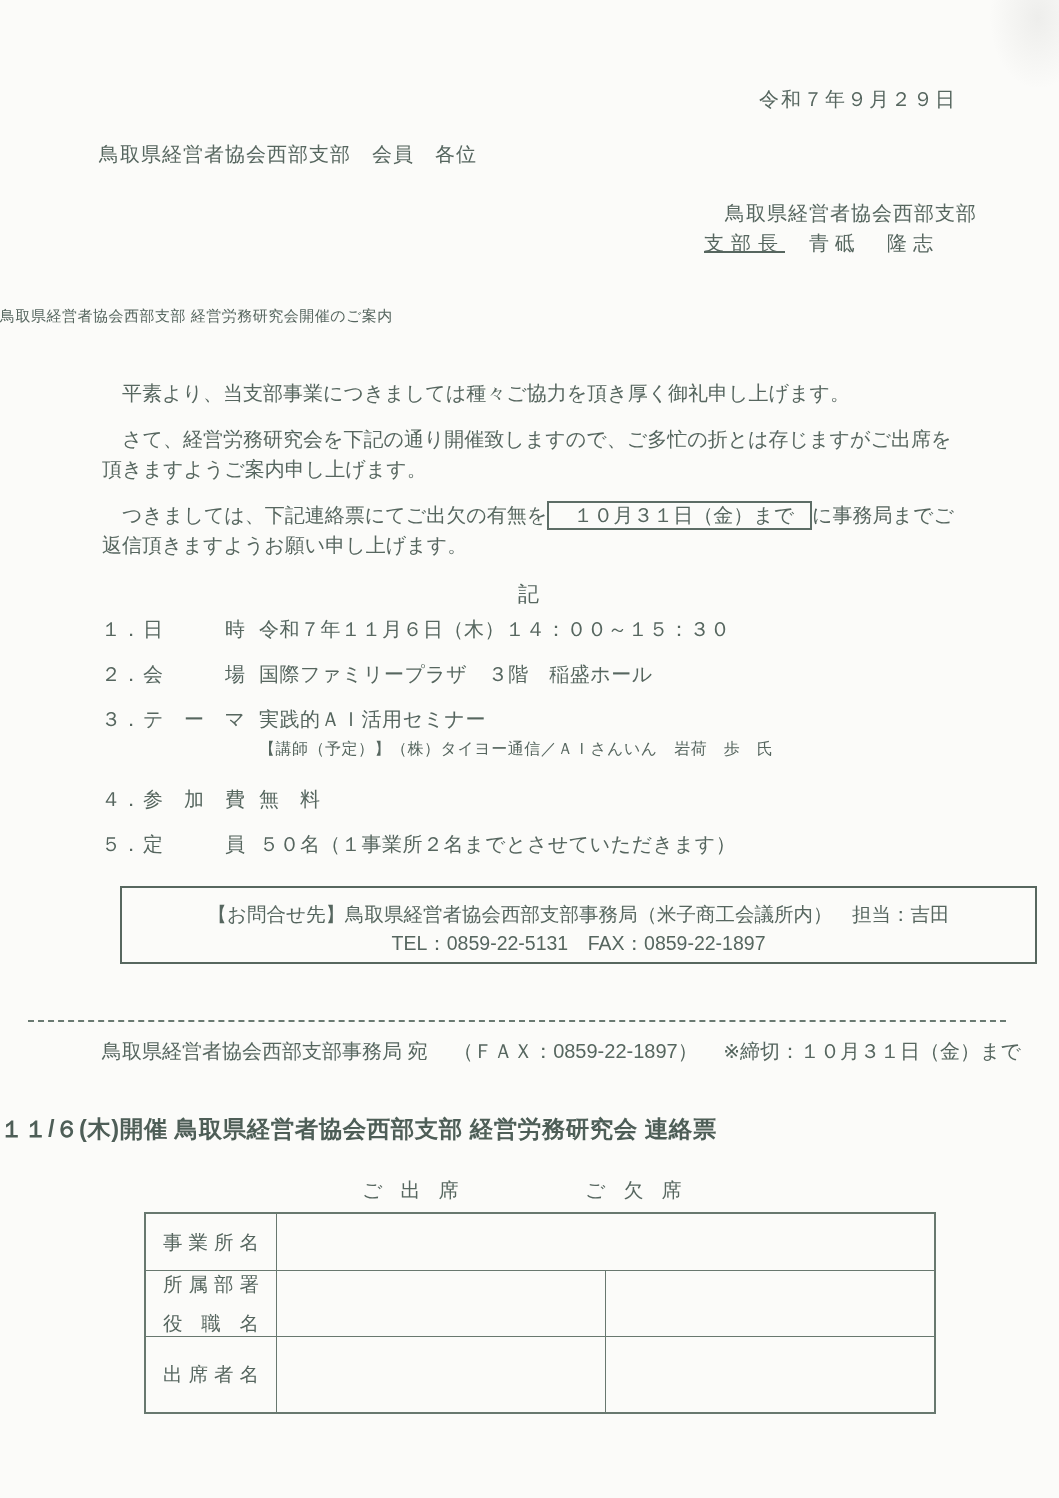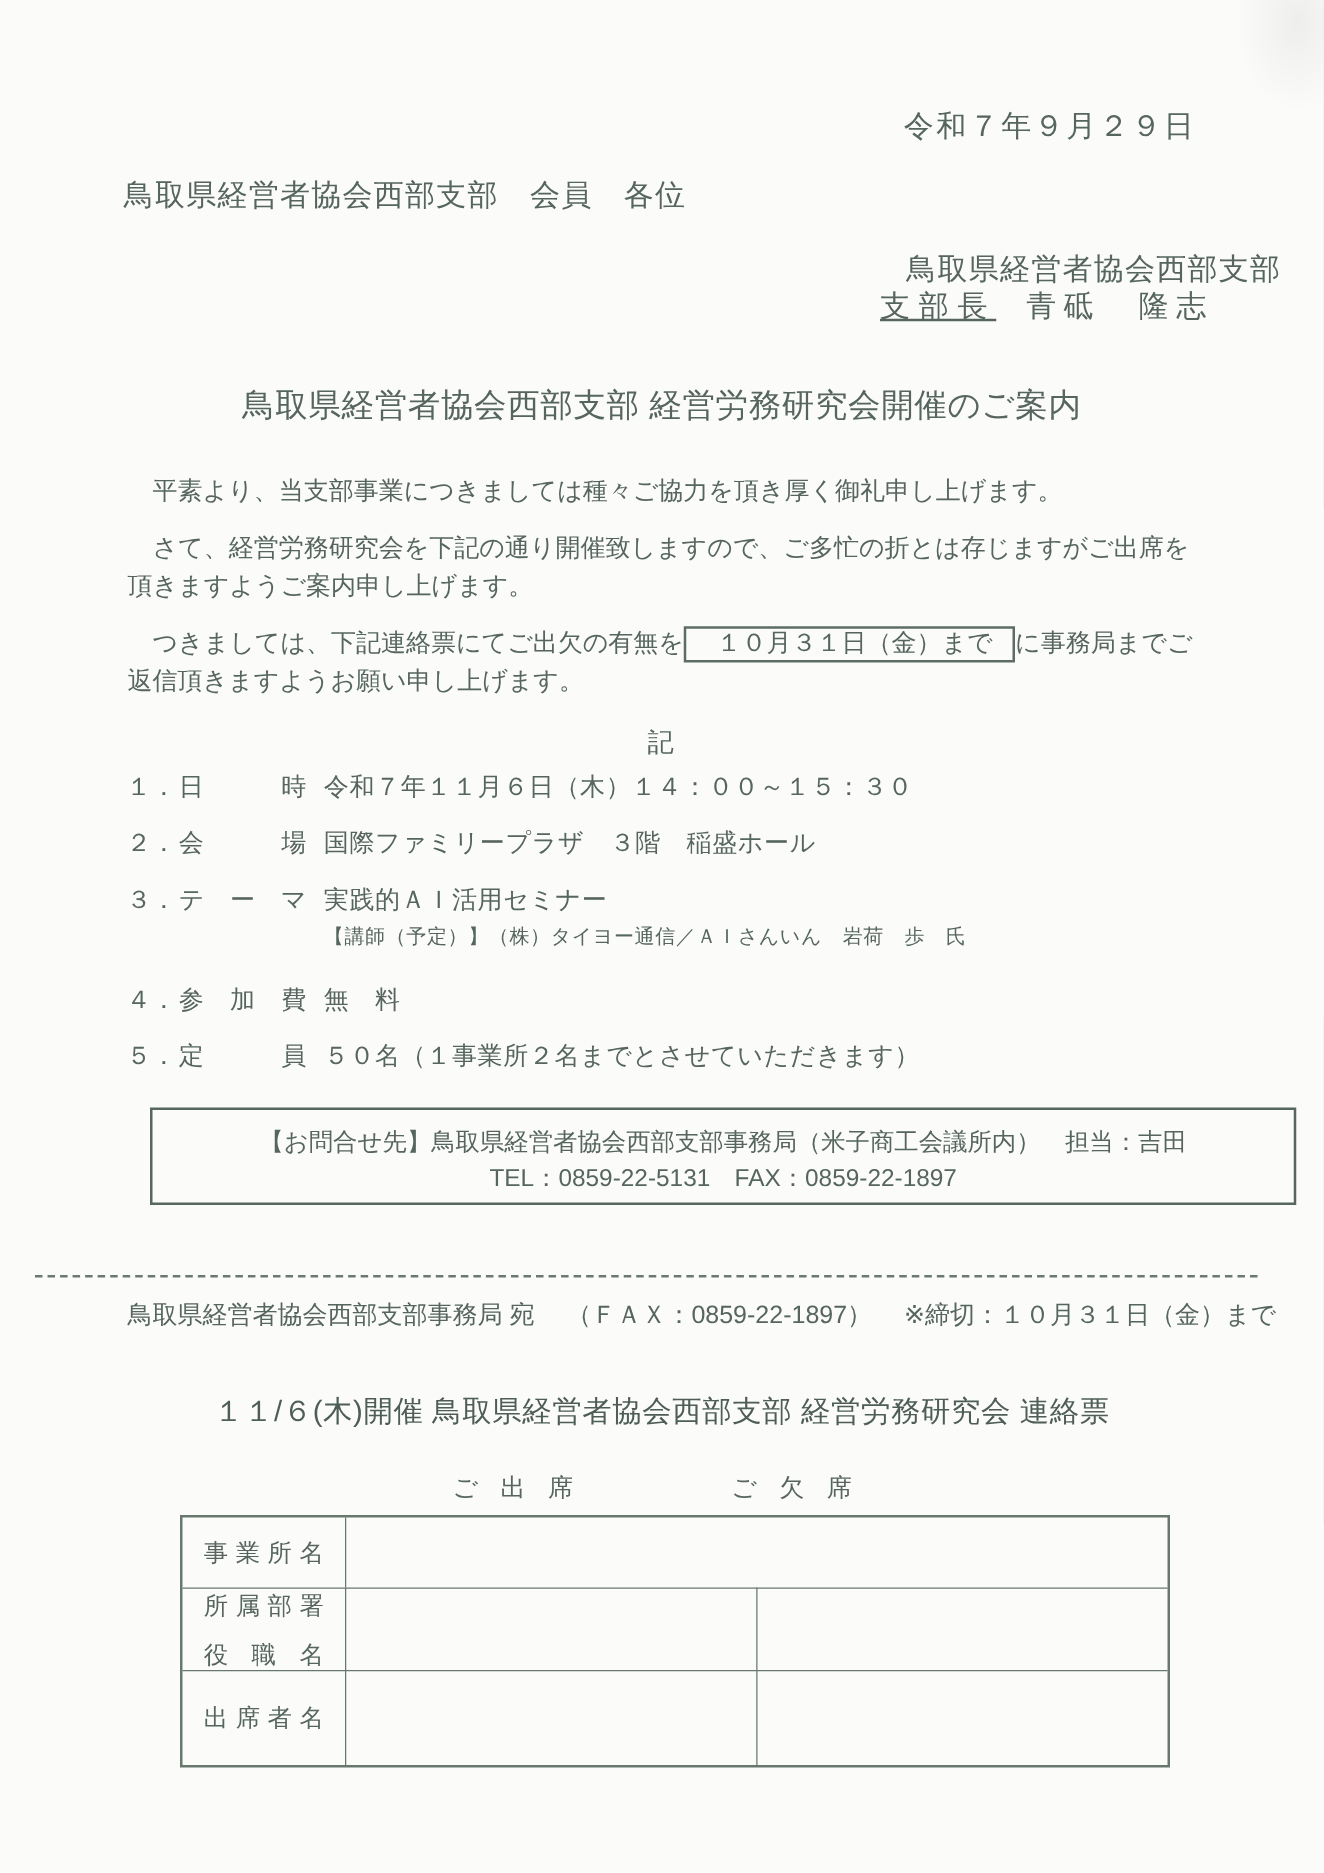--- a/index.html
+++ b/index.html
@@ -6,28 +6,28 @@
   .page{
     position:relative;
     width:1059px;height:1498px;
     margin:0 auto;
     background:#fbfbf9;
     font-family:"Liberation Sans","DejaVu Sans",sans-serif;
     color:#56665f;
     overflow:hidden;
   }
   .abs{position:absolute;}
-  .fs20{font-size:24px;line-height:1.35;}
+  .fs20{font-size:20px;line-height:1.35;}
   .issued-date{top:86px;right:102px;letter-spacing:2px;}
   .recipient{top:141px;left:99px;letter-spacing:1px;}
   .sender-org{top:200px;left:725px;letter-spacing:1px;}
   .sender-line{top:230px;left:704px;}
   .sender-line .title{letter-spacing:7px;text-decoration:underline;}
   .sender-line .name{margin-left:24px;letter-spacing:6px;}
-  .doc-title{top:307px;left:0;width:100%;text-align:center;letter-spacing:0.5px;font-size:26px;}
+  .doc-title{top:307px;left:0;width:100%;letter-spacing:0.5px;font-size:15px;}
   .body-text{top:362px;left:86px;width:896px;font-size:20px;line-height:30px;}
   .body-text p{margin:16px;text-indent:20px;}
   .deadline-box{
     display:inline-block;
     border:2px solid #5d6d66;
     padding:0 16px 1px 4px;
     line-height:24px;
   }
   .ki-marker{top:580px;left:0;width:100%;text-align:center;font-size:21px;letter-spacing:2px;}
   .item{display:flex;left:101px;font-size:20px;}
@@ -41,22 +41,22 @@
     box-sizing:border-box;
     text-align:center;
     font-size:19.5px;
     padding-top:12px;
     line-height:29px;
   }
   .dashed-divider{top:1020px;left:28px;width:978px;border-top:2px dashed #6a7a72;height:0;}
   .fax-line{top:1038px;left:102px;font-size:20px;}
   .fax-line .seg{margin-right:20px;}
   .form-heading{
-    top:1113px;left:0;width:100%;text-align:center;
-    font-size:23.5px;font-weight:400;letter-spacing:0.5px;color:#4e5e57;
+    top:1113px;left:0;width:100%;
+    font-size:23.5px;font-weight:700;letter-spacing:0.5px;color:#4e5e57;
   }
   .attend-label{top:1177px;left:362px;font-size:20px;letter-spacing:18px;}
   .absent-label{top:1177px;left:585px;font-size:20px;letter-spacing:18px;}
   .rtable{
     top:1212px;left:144px;
     display:grid;
     grid-template-columns:130px 329px 329px;
     grid-template-rows:56px 66px 76px;
     border:2px solid #68786f;
     box-sizing:content-box;

